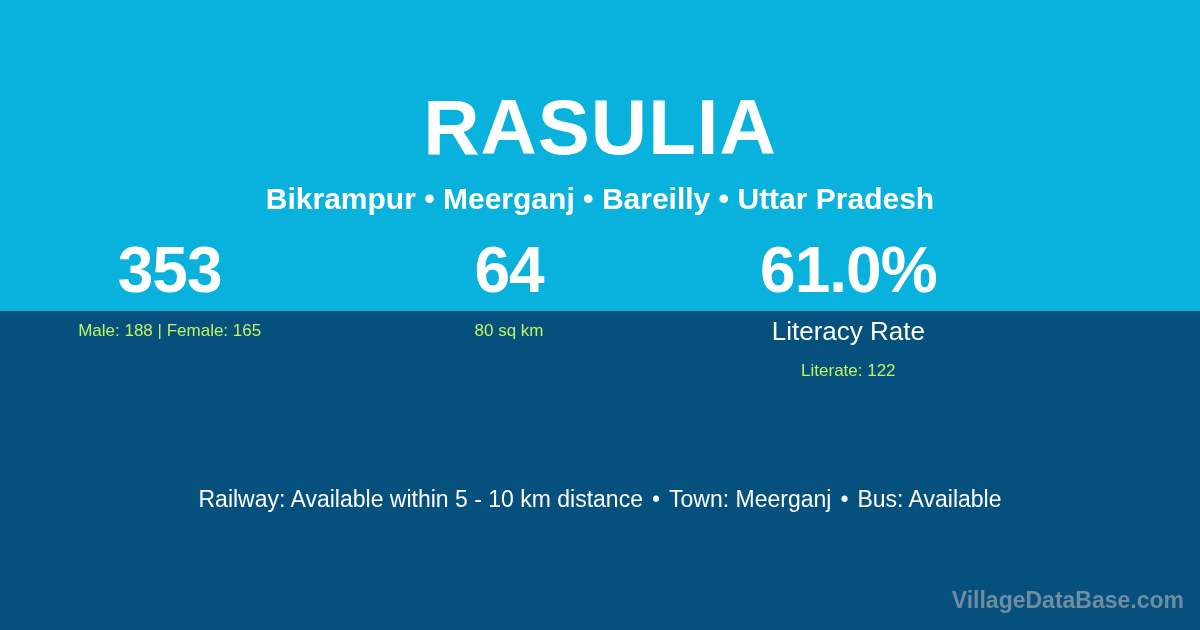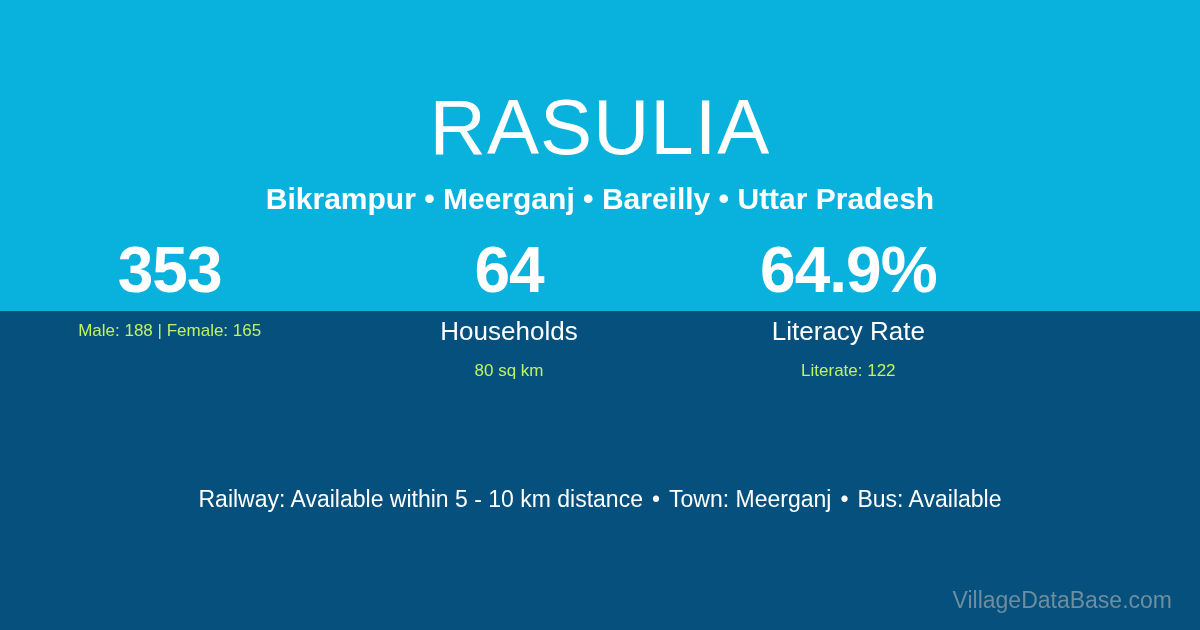--- a/index.html
+++ b/index.html
@@ -43,21 +43,21 @@
     position: absolute;
     left: 0;
     top: 0;
     width: 1200px;
     text-align: center;
   }
   #village-title {
     margin: 0;
     padding: 0;
     font-size: 78px;
-    font-weight: normal;
+    font-weight: bold;
     line-height: 1;
     color: #ffffff;
     letter-spacing: 1px;
     position: absolute;
     left: 0;
     top: 88px;
     width: 1200px;
     white-space: nowrap;
   }
   #breadcrumb {
@@ -122,24 +122,24 @@
     line-height: 1.2;
     white-space: nowrap;
   }
   #facilities .sep {
     color: #ffffff;
     padding: 0 9px;
   }
   
   #watermark {
     position: absolute;
-    right: 28px;
+    right: 16px;
     bottom: 18px;
     font-size: 23px;
-    font-weight: normal;
+    font-weight: bold;
     color: #6e8da0;
     letter-spacing: 0px;
     line-height: 1;
   }
 </style>
 </head>
 <body>
 
 <div id="card">
 
@@ -153,26 +153,25 @@
 
   <div id="stats">
 
     <div class="stat">
       <span class="stat-value">353</span>
       <span class="stat-sub">Male: 188 | Female: 165</span>
     </div>
 
     <div class="stat">
       <span class="stat-value">64</span>
-      <span class="stat-label">Households</span>
       <span class="stat-sub">80 sq km</span>
     </div>
 
     <div class="stat">
-      <span class="stat-value">64.9%</span>
+      <span class="stat-value">61.0%</span>
       <span class="stat-label">Literacy Rate</span>
       <span class="stat-sub">Literate: 122</span>
     </div>
 
   </div>
 
   <div id="facilities"><span>Railway: Available within 5 - 10 km distance</span><span class="sep">•</span><span>Town: Meerganj</span><span class="sep">•</span><span>Bus: Available</span></div>
 
   <div id="watermark">VillageDataBase.com</div>
 

